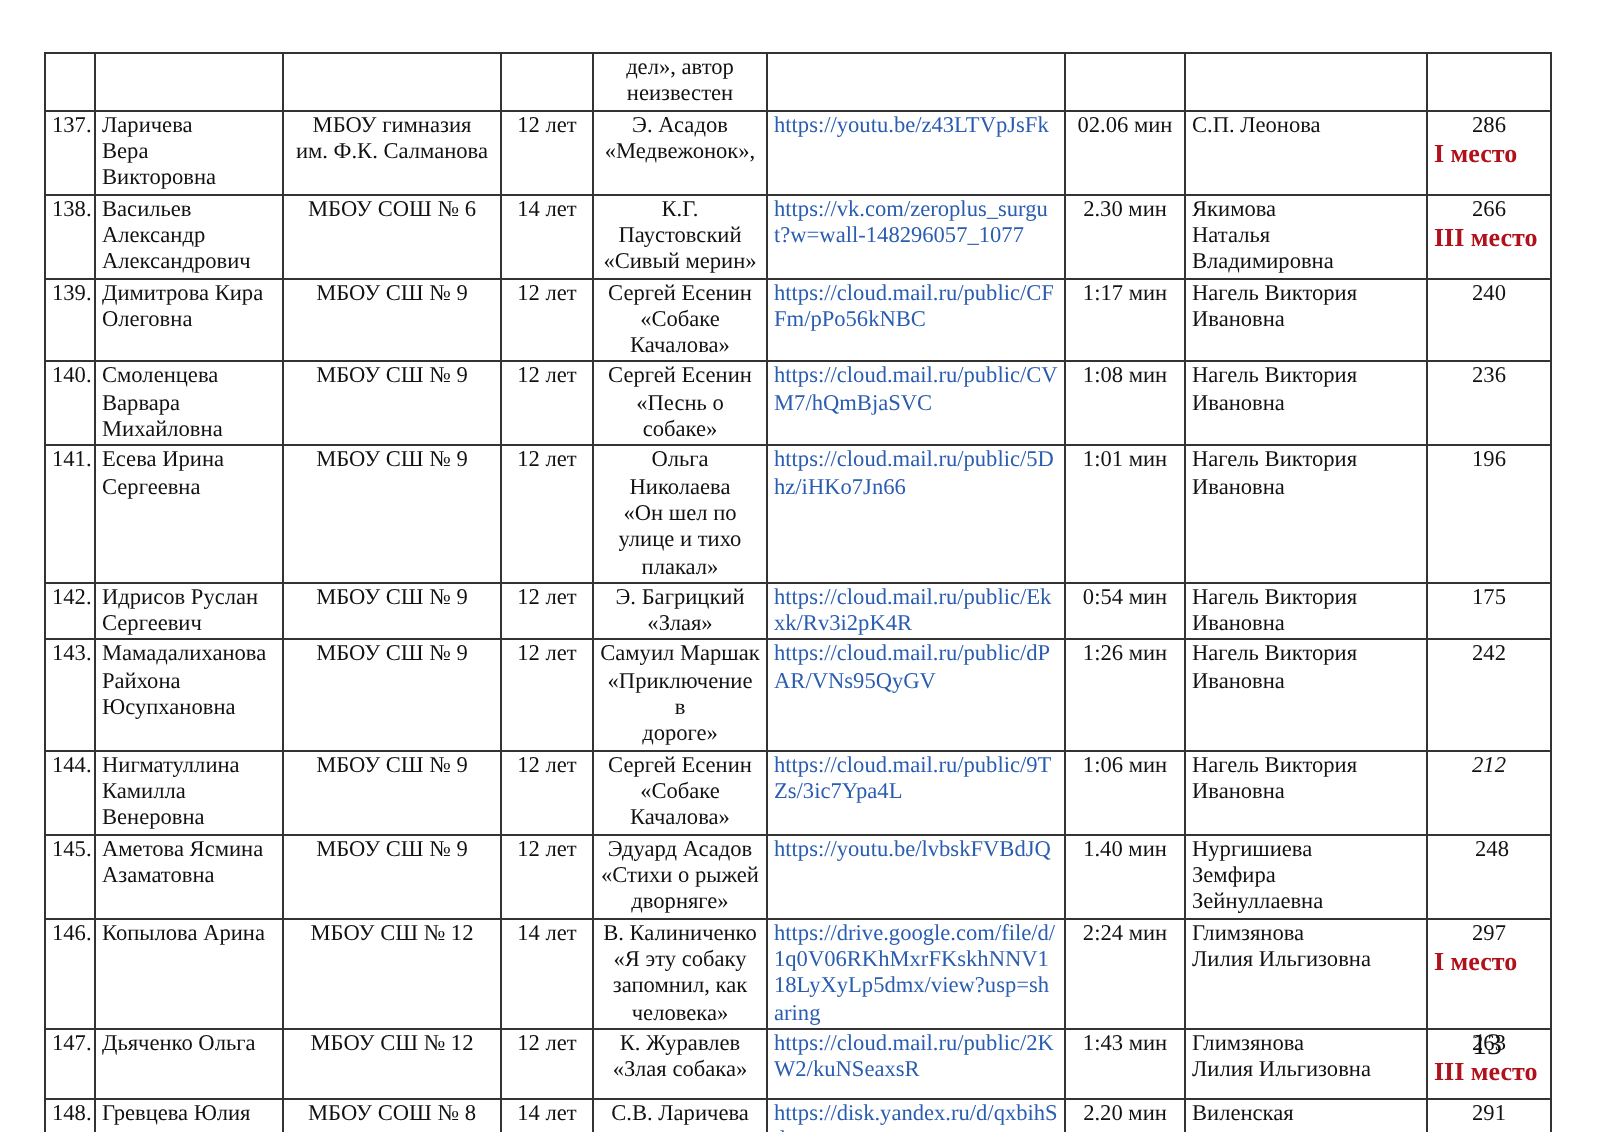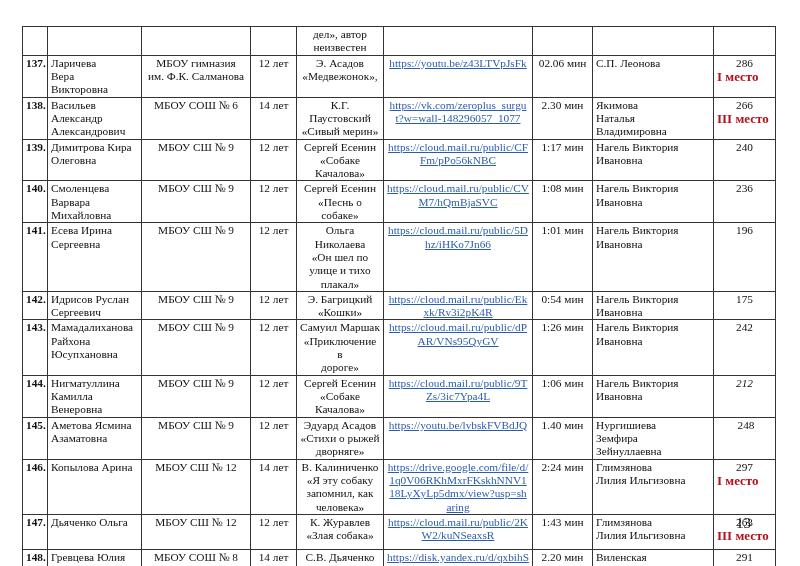--- a/index.html
+++ b/index.html
@@ -3,23 +3,23 @@
 <meta charset="utf-8">
 <style>
   html, body { margin: 0; padding: 0; background: #ffffff; }
   body { width: 800px; height: 566px; position: relative; overflow: hidden;
          font-family: "Liberation Serif", "DejaVu Serif", serif; color: #111; }
   .page { position: absolute; left: 0; top: 0; width: 800px; height: 566px; }
   table.results { position: absolute; left: 22px; top: 26px; border-collapse: collapse;
                   table-layout: fixed; width: 753px; }
   table.results td { border: 1.3px solid #333; vertical-align: top; font-size: 11.3px;
                      line-height: 13.3px; padding: 1px 3px 0 3px; overflow: hidden; }
-  td.num { text-align: right; padding-right: 2px; font-weight: bold; }
+  td.num { text-align: right; padding-right: 2px; }
   td.center { text-align: center; }
-  td.link { text-align: center; color: #2a5db0; text-decoration: underline; font-size: 10.6px;
+  td.link { color: #2a5db0; font-size: 10.6px;
             line-height: 13.3px; word-break: break-all; }
   td.link span { cursor: pointer; }
   .place { color: #b0111b; font-weight: bold; font-size: 13px; display: block; line-height: 14px; }
   .score { display: block; text-align: center; }
   .page-number { position: absolute; left: 736px; top: 515px; font-size: 15px; }
   .multiline { white-space: pre-line; }
 </style>
 </head>
 <body>
 
@@ -140,21 +140,21 @@
             <span class="score">196</span>
           </td>
         </tr>
         <tr style="height: 25px;">
           <td class="num"><span>142.</span></td>
           <td class="multiline"><span>Идрисов Руслан
 Сергеевич</span></td>
           <td class="center multiline"><span>МБОУ СШ № 9</span></td>
           <td class="center"><span>12 лет</span></td>
           <td class="center multiline"><span>Э. Багрицкий
-«Кошки»</span></td>
+«Злая»</span></td>
           <td class="link"><span>https://cloud.mail.ru/public/Ekxk/Rv3i2pK4R</span></td>
           <td class="center"><span>0:54 мин</span></td>
           <td class="multiline"><span>Нагель Виктория
 Ивановна</span></td>
           <td>
             <span class="score">175</span>
           </td>
         </tr>
         <tr style="height: 42px;">
           <td class="num"><span>143.</span></td>
@@ -242,21 +242,21 @@
           <td>
             <span class="score">263</span>
             <span class="place">III место</span>
           </td>
         </tr>
         <tr style="height: 17px;">
           <td class="num"><span>148.</span></td>
           <td class="multiline"><span>Гревцева Юлия</span></td>
           <td class="center multiline"><span>МБОУ СОШ № 8</span></td>
           <td class="center"><span>14 лет</span></td>
-          <td class="center multiline"><span>С.В. Дьяченко</span></td>
+          <td class="center multiline"><span>С.В. Ларичева</span></td>
           <td class="link"><span>https://disk.yandex.ru/d/qxbihSd</span></td>
           <td class="center"><span>2.20 мин</span></td>
           <td class="multiline"><span>Виленская</span></td>
           <td>
             <span class="score">291</span>
           </td>
         </tr>
       </tbody>
   </table>
   <div class="page-number">13</div>

